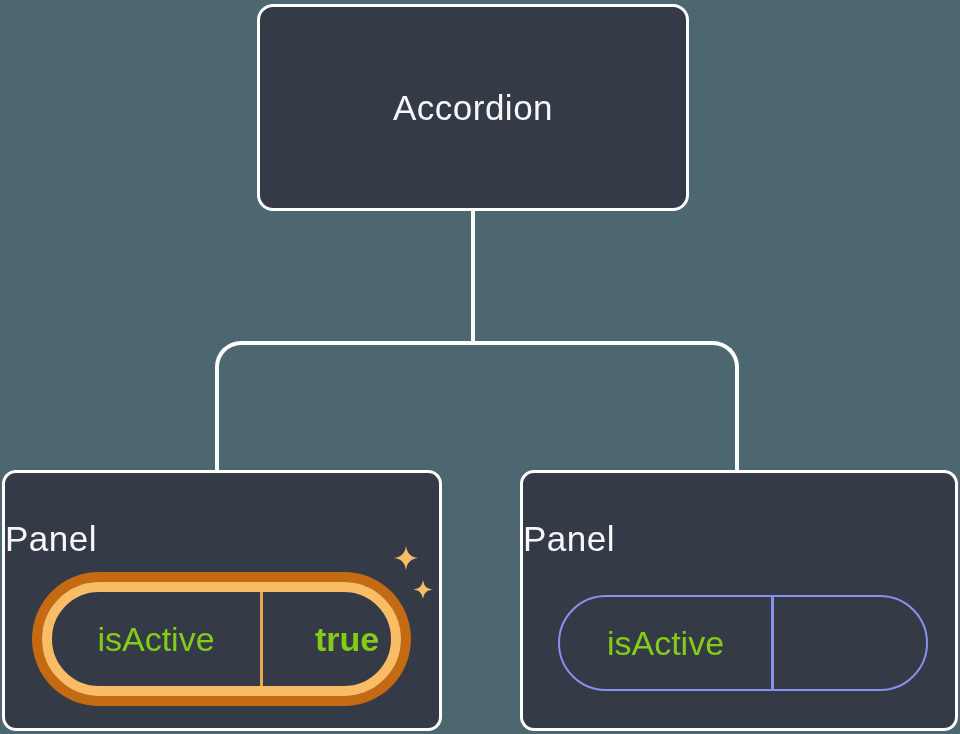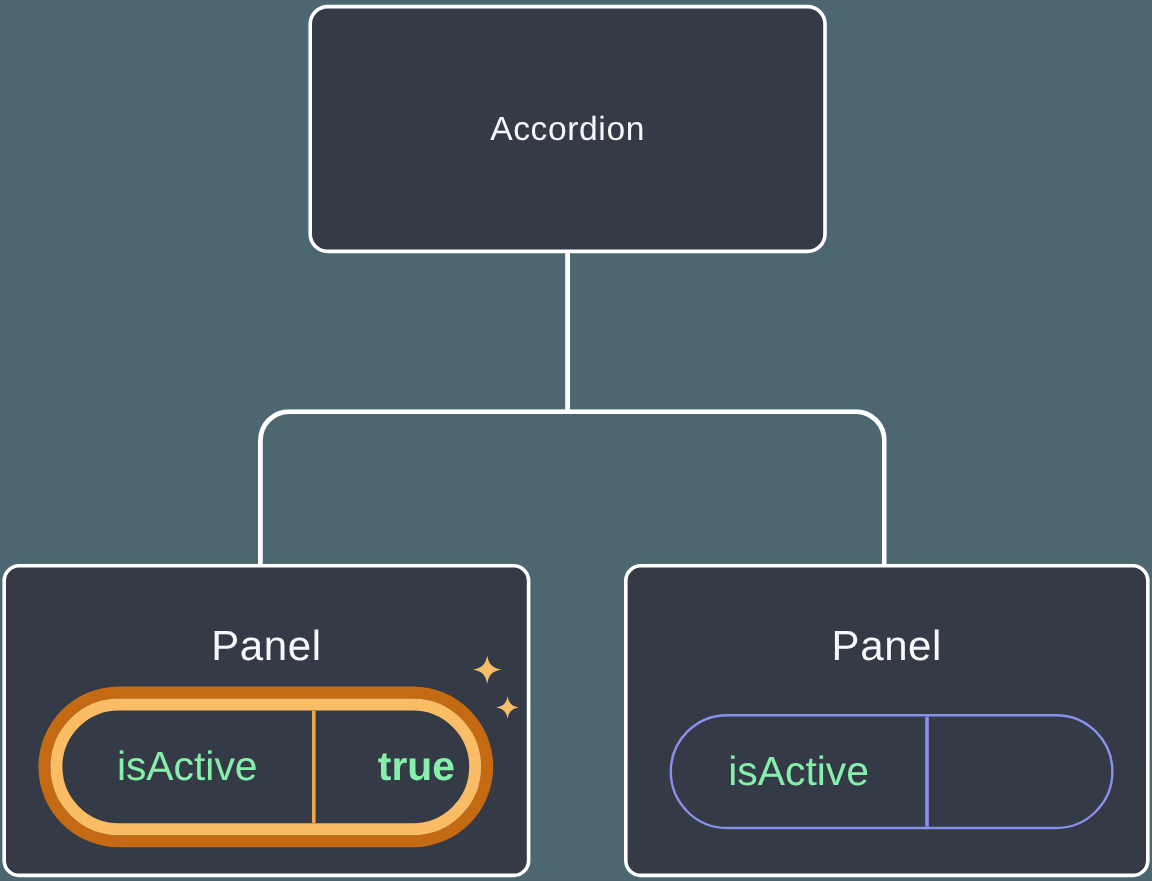--- a/index.html
+++ b/index.html
@@ -51,58 +51,57 @@
     top: 4px;
     width: 432px;
     height: 207px;
     border-radius: 16px;
     display: flex;
     align-items: center;
     justify-content: center;
   }
   .node-title {
     color: #f6f7f9;
-    font-size: 28px;
+    font-size: 35px;
     font-weight: 500;
     letter-spacing: 0.5px;
   }
   .node-panel {
     top: 470px;
     height: 261px;
     border-width: 3px;
     border-radius: 14px;
   }
   .node-panel-1 { left: 2px;   width: 440px; }
   .node-panel-2 { left: 520px; width: 438px; }
   .panel-title {
     position: absolute;
     left: 0;
     right: 0;
     top: 46px;
     height: 40px;
     line-height: 40px;
-    text-align: center;
     color: #f6f7f9;
     font-size: 35px;
     font-weight: 500;
     letter-spacing: 0.5px;
   }
 
   
   .pill {
     position: absolute;
     display: flex;
     align-items: stretch;
     box-sizing: content-box;
   }
   .pill-cell {
     display: flex;
     align-items: center;
     justify-content: center;
-    color: #86efac;
+    color: #84cc16;
     font-size: 34px;
   }
   .pill-value-bold { font-weight: 700; }
 
   
   .pill-highlight {
     left: 37px;            
     top: 109px;            
     width: 339px;          
     height: 94px;          

